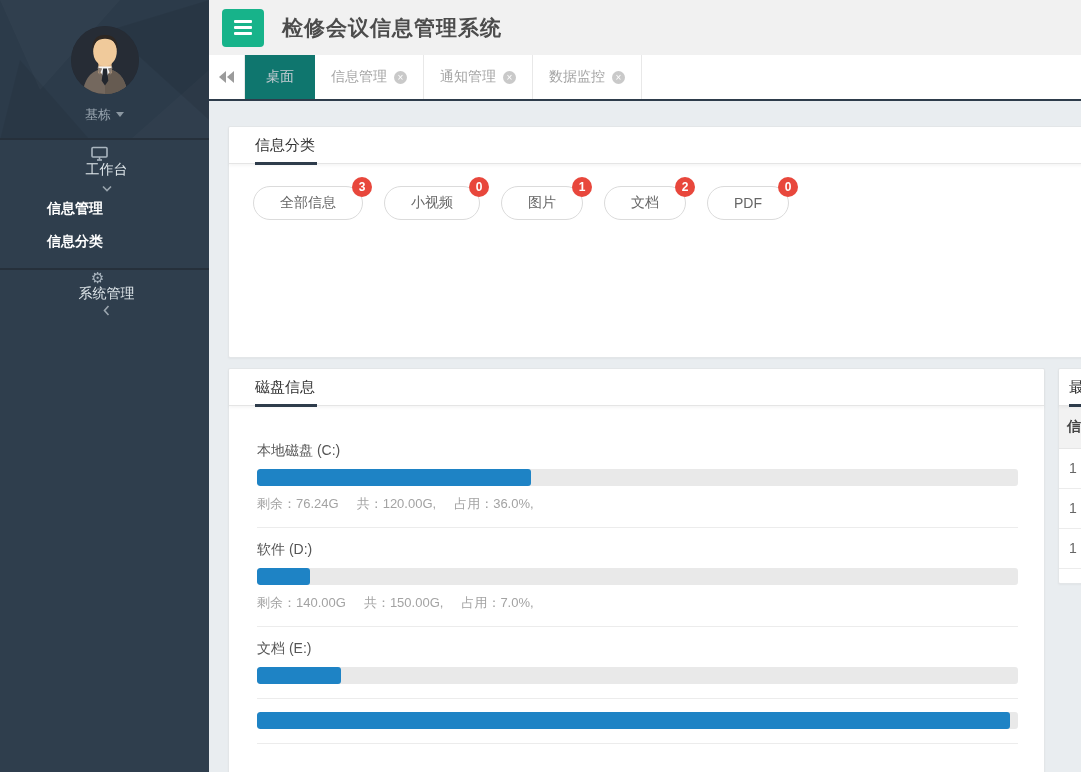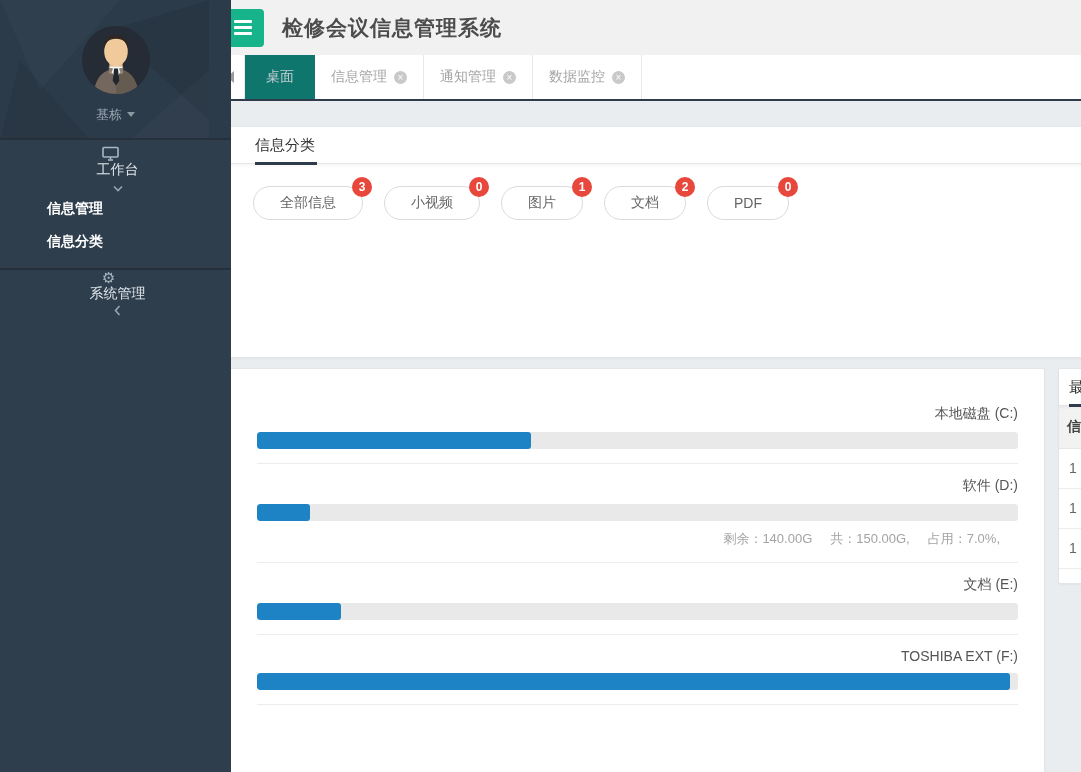--- a/index.html
+++ b/index.html
@@ -3,21 +3,21 @@
 <meta charset="utf-8">
 <style>
   * { margin:0; padding:0; box-sizing:border-box; }
   html,body { width:1081px; height:772px; overflow:hidden; }
   body {
     font-family:"Liberation Sans","DejaVu Sans",sans-serif;
     background:#e9edf0; color:#333; font-size:14px;
   }
   
   .sidebar {
-    position:absolute; left:0; top:0; width:231px; height:772px;
+    position:absolute; left:0; top:0; width:209px; height:772px;
     background:#2f3e4d; z-index:5;
   }
   .user-panel {
     position:relative; height:140px; background:#2c3b4a;
     border-bottom:2px solid #26303b; overflow:hidden;
   }
   .poly-bg { position:absolute; inset:0; }
   .avatar-wrap {
     position:relative; width:68px; height:68px; margin:26px auto 0;
     border-radius:50%; overflow:hidden; background:#262c35;
@@ -114,21 +114,21 @@
   }
   .badge {
     position:absolute; top:-9px; right:-9px; min-width:20px; height:20px;
     border-radius:10px; background:#e8473c; color:#fff; font-size:12px;
     font-weight:bold; line-height:20px; text-align:center; padding:0 2px;
   }
   
   .panel-row { display:flex; align-items:flex-start; }
   .panel-disk { width:817px; min-height:520px; margin-right:13px; }
   .disk-body { padding:36px 26px 20px 28px; }
-  .disk-block { border-bottom:1px solid #ececec; padding-bottom:14px; margin-bottom:13px;text-align:right; }
+  .disk-block { border-bottom:1px solid #ececec; padding-bottom:14px; margin-bottom:13px; }
   .disk-name { font-size:14px; color:#555; margin-bottom:9px; }
   .disk-track {
     height:17px; background:#e9e9e9; border-radius:3px; overflow:hidden;
   }
   .disk-fill { height:17px; background:#1e83c5; border-radius:3px; }
   .disk-stats { margin-top:9px; font-size:13px; color:#a3a3a3; }
   .disk-stats span { margin-right:18px; }
   
   .panel-latest { width:420px; }
   .latest-table { width:100%; border-collapse:collapse; }
@@ -269,48 +269,54 @@
           <div class="pill-wrap">
             <button class="pill">PDF</button>
             <span class="badge">0</span>
           </div>
         </div>
       </section>
 
       <div class="panel-row">
 
         <section class="panel panel-disk">
+          <div class="panel-header">
+            <span class="panel-title">磁盘信息</span>
+            <span class="panel-title-line"></span>
+          </div>
           <div class="disk-body">
 
             <div class="disk-block">
               <div class="disk-name">本地磁盘 (C:)</div>
               <div class="disk-track">
                 <div class="disk-fill" style="width: 36%;"></div>
               </div>
+              <div class="disk-stats">
+                <span>剩余：76.24G</span><span>共：120.00G,</span><span>占用：36.0%,</span>
+              </div>
             </div>
 
             <div class="disk-block">
               <div class="disk-name">软件 (D:)</div>
               <div class="disk-track">
                 <div class="disk-fill" style="width: 7%;"></div>
               </div>
               <div class="disk-stats">
                 <span>剩余：140.00G</span><span>共：150.00G,</span><span>占用：7.0%,</span>
               </div>
             </div>
 
             <div class="disk-block">
               <div class="disk-name">文档 (E:)</div>
               <div class="disk-track">
                 <div class="disk-fill" style="width: 11%;"></div>
               </div>
             </div>
 
             <div class="disk-block">
-              <div class="disk-name">TOSHIBA EXT (F:)</div>
               <div class="disk-track">
                 <div class="disk-fill" style="width: 99%;"></div>
               </div>
 
             </div>
 
           </div>
         </section>
 
         <section class="panel panel-latest">

